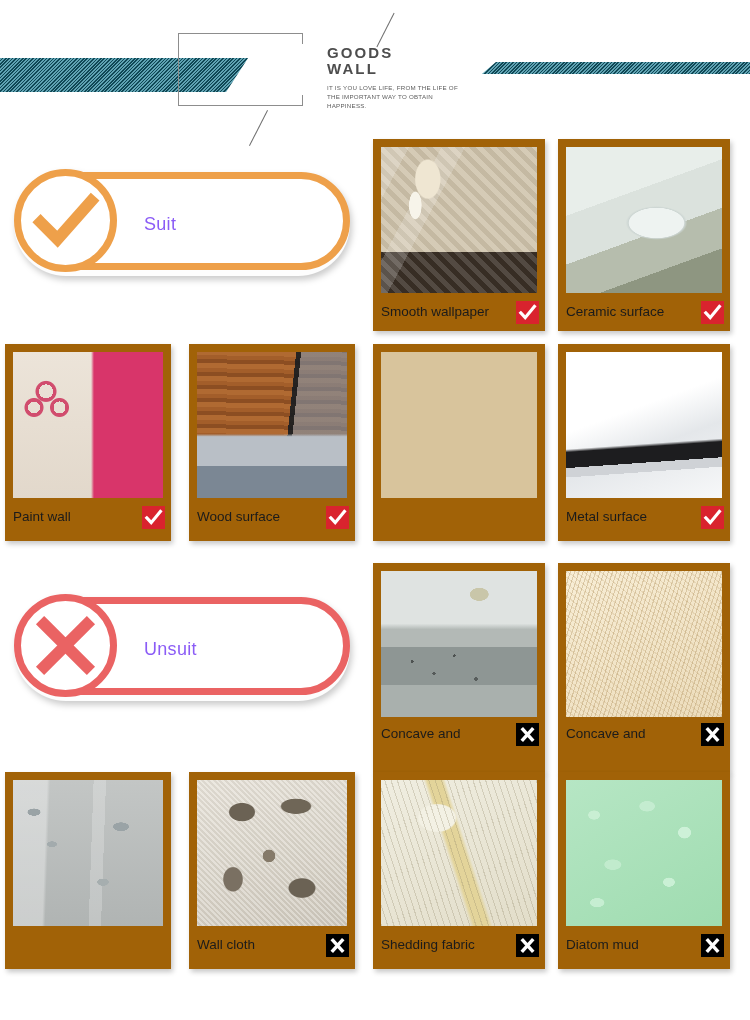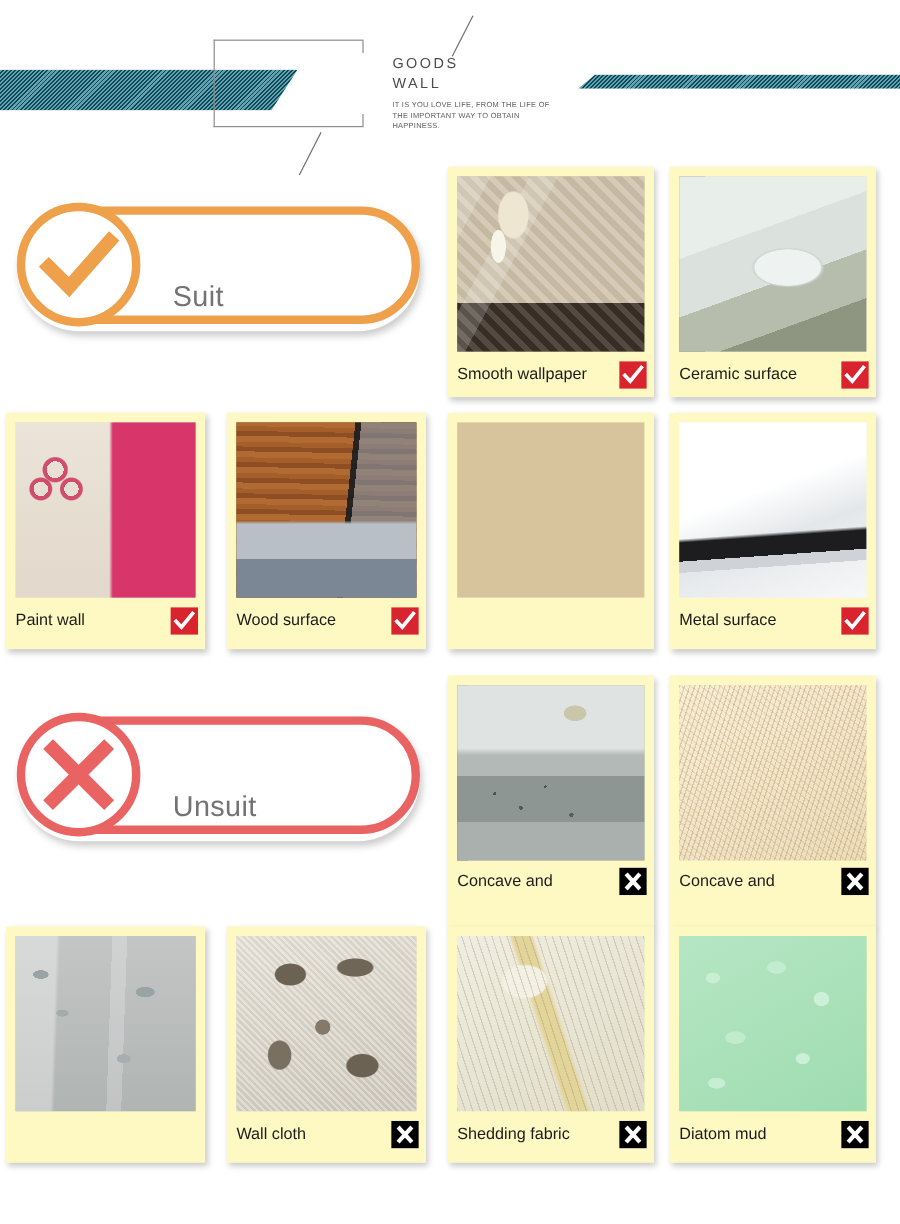--- a/index.html
+++ b/index.html
@@ -63,25 +63,25 @@
     position: absolute;
     background: #6e6e6e;
     width: 1px;
     transform-origin: center;
   }
   .diag-top { left: 385px; top: 11px;  height: 38px; transform: rotate(27deg); }
   .diag-bot { left: 258px; top: 108px; height: 40px; transform: rotate(27deg); }
 
   .hdr-text { position: absolute; left: 327px; top: 45px; }
   .hdr-title {
-    font-size: 12px;
+    font-size: 15px;
     letter-spacing: 2.1px;
     color: #4d4d4d;
     line-height: 16px;
-    font-weight: 400;
+    font-weight: 700;
   }
   .hdr-sub {
     margin-top: 6px;
     font-size: 6.2px;
     letter-spacing: .25px;
     color: #5c5c5c;
     line-height: 9px;
     max-width: 145px;
   }
 
@@ -98,24 +98,23 @@
     left: 18px; top: 0;
     right: 0; bottom: 6px;
     border-radius: 999px;
     background: #ffffff;
     box-sizing: border-box;
   }
   .pill-label {
     position: absolute;
     left: 130px; top: 50%;
     transform: translateY(-50%);
-    font-size: 24px;
-    color: #737373;
+    font-size: 18px;
+    color: #8b5cf6;
     letter-spacing: .3px;
-    margin-top: 24px;
   }
   .pill-circle {
     position: absolute;
     left: 0; top: -3px;
     width: 103px; height: 103px;
     border-radius: 50%;
     background: #ffffff;
     box-sizing: border-box;
   }
   .pill-mark {
@@ -129,21 +128,21 @@
   #unsuit-badge{ left: 14px;  top: 597px; width: 336px; height: 104px; }
 
   .orange .pill-body   { border: 7px solid #eea04a; }
   .orange .pill-circle { border: 7px solid #eea04a; }
   .red    .pill-body   { border: 7px solid #ea6363; }
   .red    .pill-circle { border: 7px solid #ea6363; }
 
   
   .card {
     position: absolute;
-    background: #fef9c3;
+    background: #a16207;
     box-sizing: border-box;
     box-shadow: 2px 3px 5px rgba(0,0,0,.22);
   }
   .card-img {
     position: absolute;
     left: 8px; top: 8px;
     right: 8px;
     height: 146px;
     background-size: cover;
     background-position: center;

